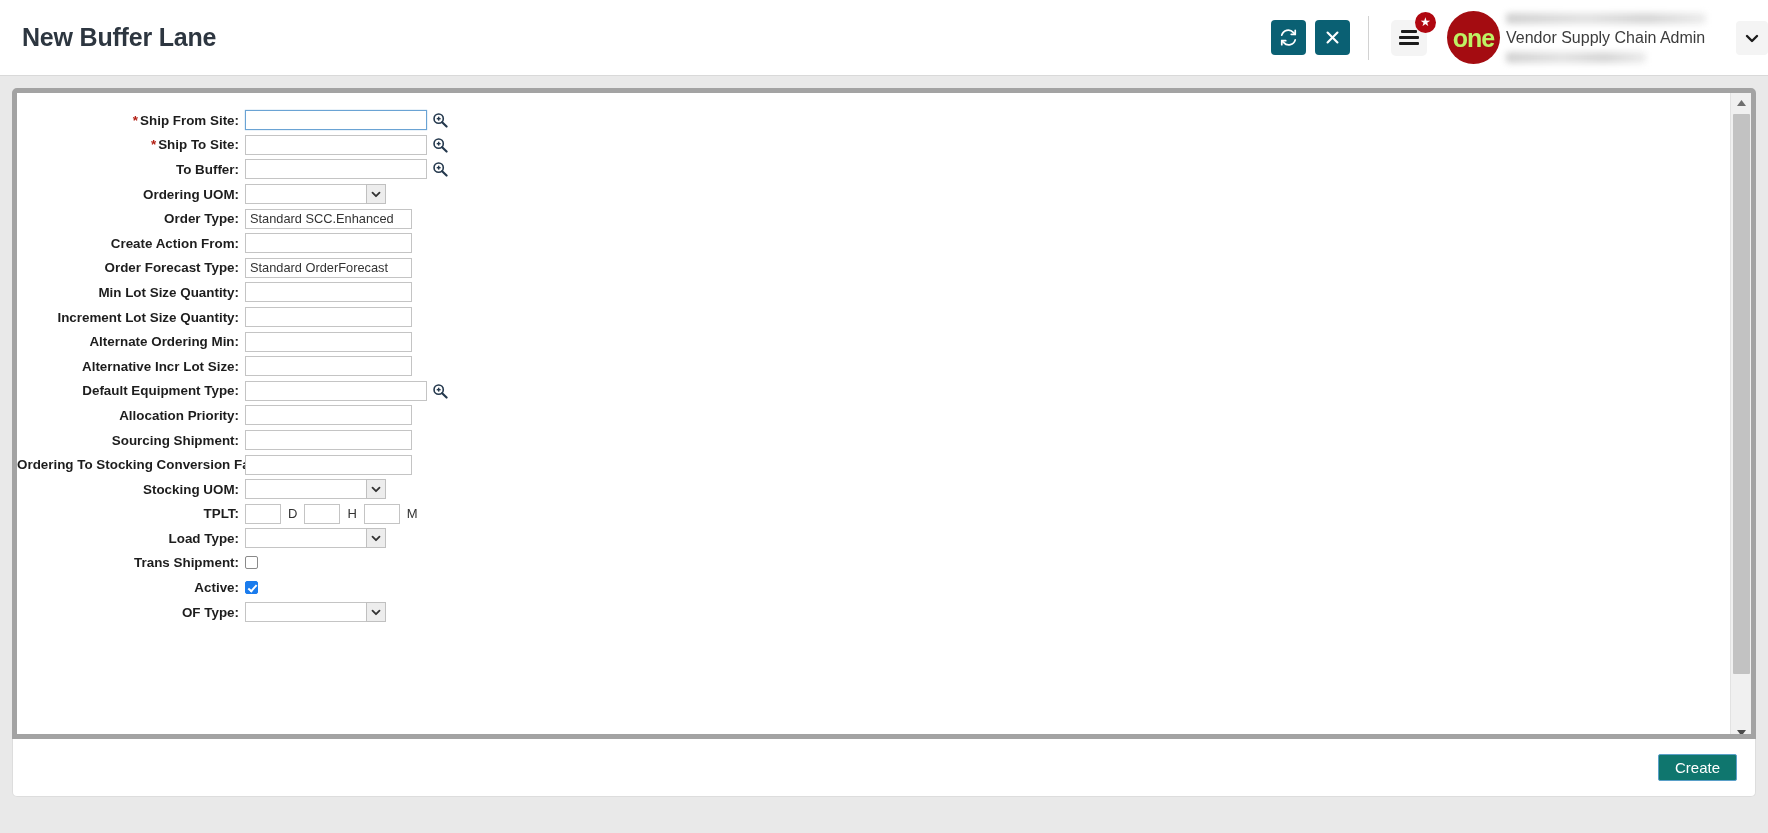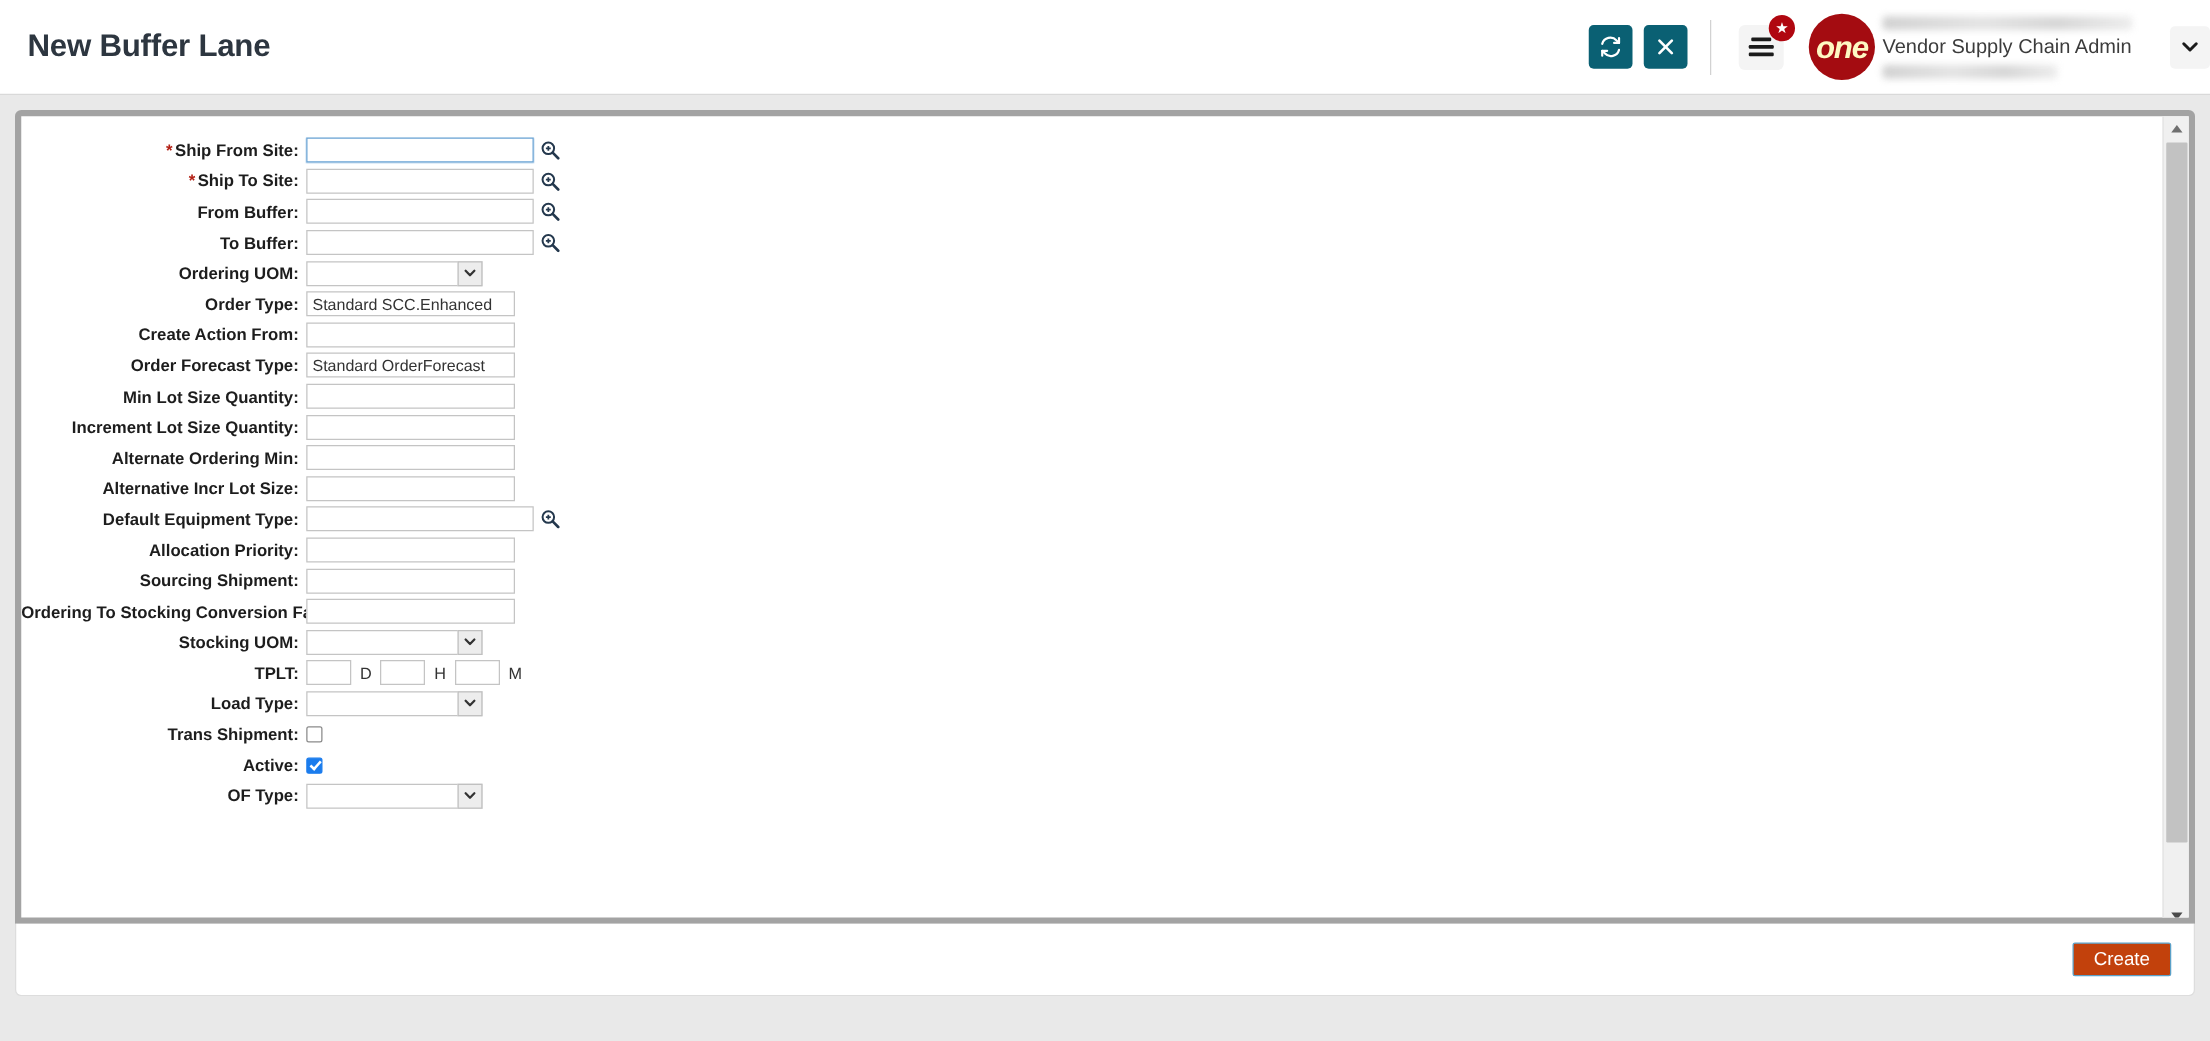--- a/index.html
+++ b/index.html
@@ -110,27 +110,26 @@
     width: 53px; height: 53px;
     background: #a40c11;
     border-radius: 50%;
     display: flex;
     align-items: center;
     justify-content: center;
     position: relative;
     z-index: 2;
   }
   .brand-logo span {
-    color: #fef9c3;
+    color: #bef264;
     font-size: 25px;
     font-weight: 600;
     letter-spacing: -1px;
     line-height: 1;
     margin-top: 2px;
-    font-style: italic;
   }
   .user-text {
     margin-left: 6px;
     display: flex;
     flex-direction: column;
     justify-content: center;
     height: 58px;
   }
   .blurred {
     height: 11px;
@@ -323,21 +322,21 @@
     border: 1px solid #dddddd;
     border-top: none;
     border-radius: 0 0 5px 5px;
     box-sizing: border-box;
     display: flex;
     align-items: center;
     justify-content: flex-end;
   }
   .create-btn {
     margin-right: 18px;
-    background: #c2410c;
+    background: #0f766e;
     border: 1px solid #5aa0c8;
     color: #ffffff;
     font-size: 15px;
     font-family: "Liberation Sans", sans-serif;
     padding: 4px 16px;
     border-radius: 2px;
     cursor: pointer;
   }
 </style>
 </head>
@@ -426,34 +425,20 @@
                 <svg width="16" height="16" viewBox="0 0 18 18" fill="none" stroke="#24384d" stroke-width="1.8">
                   <circle cx="7.5" cy="7.5" r="5.2"></circle>
                   <line x1="11.4" y1="11.4" x2="16.4" y2="16.4" stroke-width="2.4" stroke-linecap="round"></line>
                   <line x1="5.3" y1="7.5" x2="9.7" y2="7.5" stroke-width="1.6"></line>
                   <line x1="7.5" y1="5.3" x2="7.5" y2="9.7" stroke-width="1.6"></line>
                 </svg>
               </span>
             </div>
           </div>
           <div class="row">
-            <div class="lbl"><span>From Buffer:</span></div>
-            <div class="ctl">
-              <input type="text" class="txt wide" value="" style="">
-              <span class="mag">
-                <svg width="16" height="16" viewBox="0 0 18 18" fill="none" stroke="#24384d" stroke-width="1.8">
-                  <circle cx="7.5" cy="7.5" r="5.2"></circle>
-                  <line x1="11.4" y1="11.4" x2="16.4" y2="16.4" stroke-width="2.4" stroke-linecap="round"></line>
-                  <line x1="5.3" y1="7.5" x2="9.7" y2="7.5" stroke-width="1.6"></line>
-                  <line x1="7.5" y1="5.3" x2="7.5" y2="9.7" stroke-width="1.6"></line>
-                </svg>
-              </span>
-            </div>
-          </div>
-          <div class="row">
             <div class="lbl"><span>To Buffer:</span></div>
             <div class="ctl">
               <input type="text" class="txt wide" value="" style="">
               <span class="mag">
                 <svg width="16" height="16" viewBox="0 0 18 18" fill="none" stroke="#24384d" stroke-width="1.8">
                   <circle cx="7.5" cy="7.5" r="5.2"></circle>
                   <line x1="11.4" y1="11.4" x2="16.4" y2="16.4" stroke-width="2.4" stroke-linecap="round"></line>
                   <line x1="5.3" y1="7.5" x2="9.7" y2="7.5" stroke-width="1.6"></line>
                   <line x1="7.5" y1="5.3" x2="7.5" y2="9.7" stroke-width="1.6"></line>
                 </svg>

